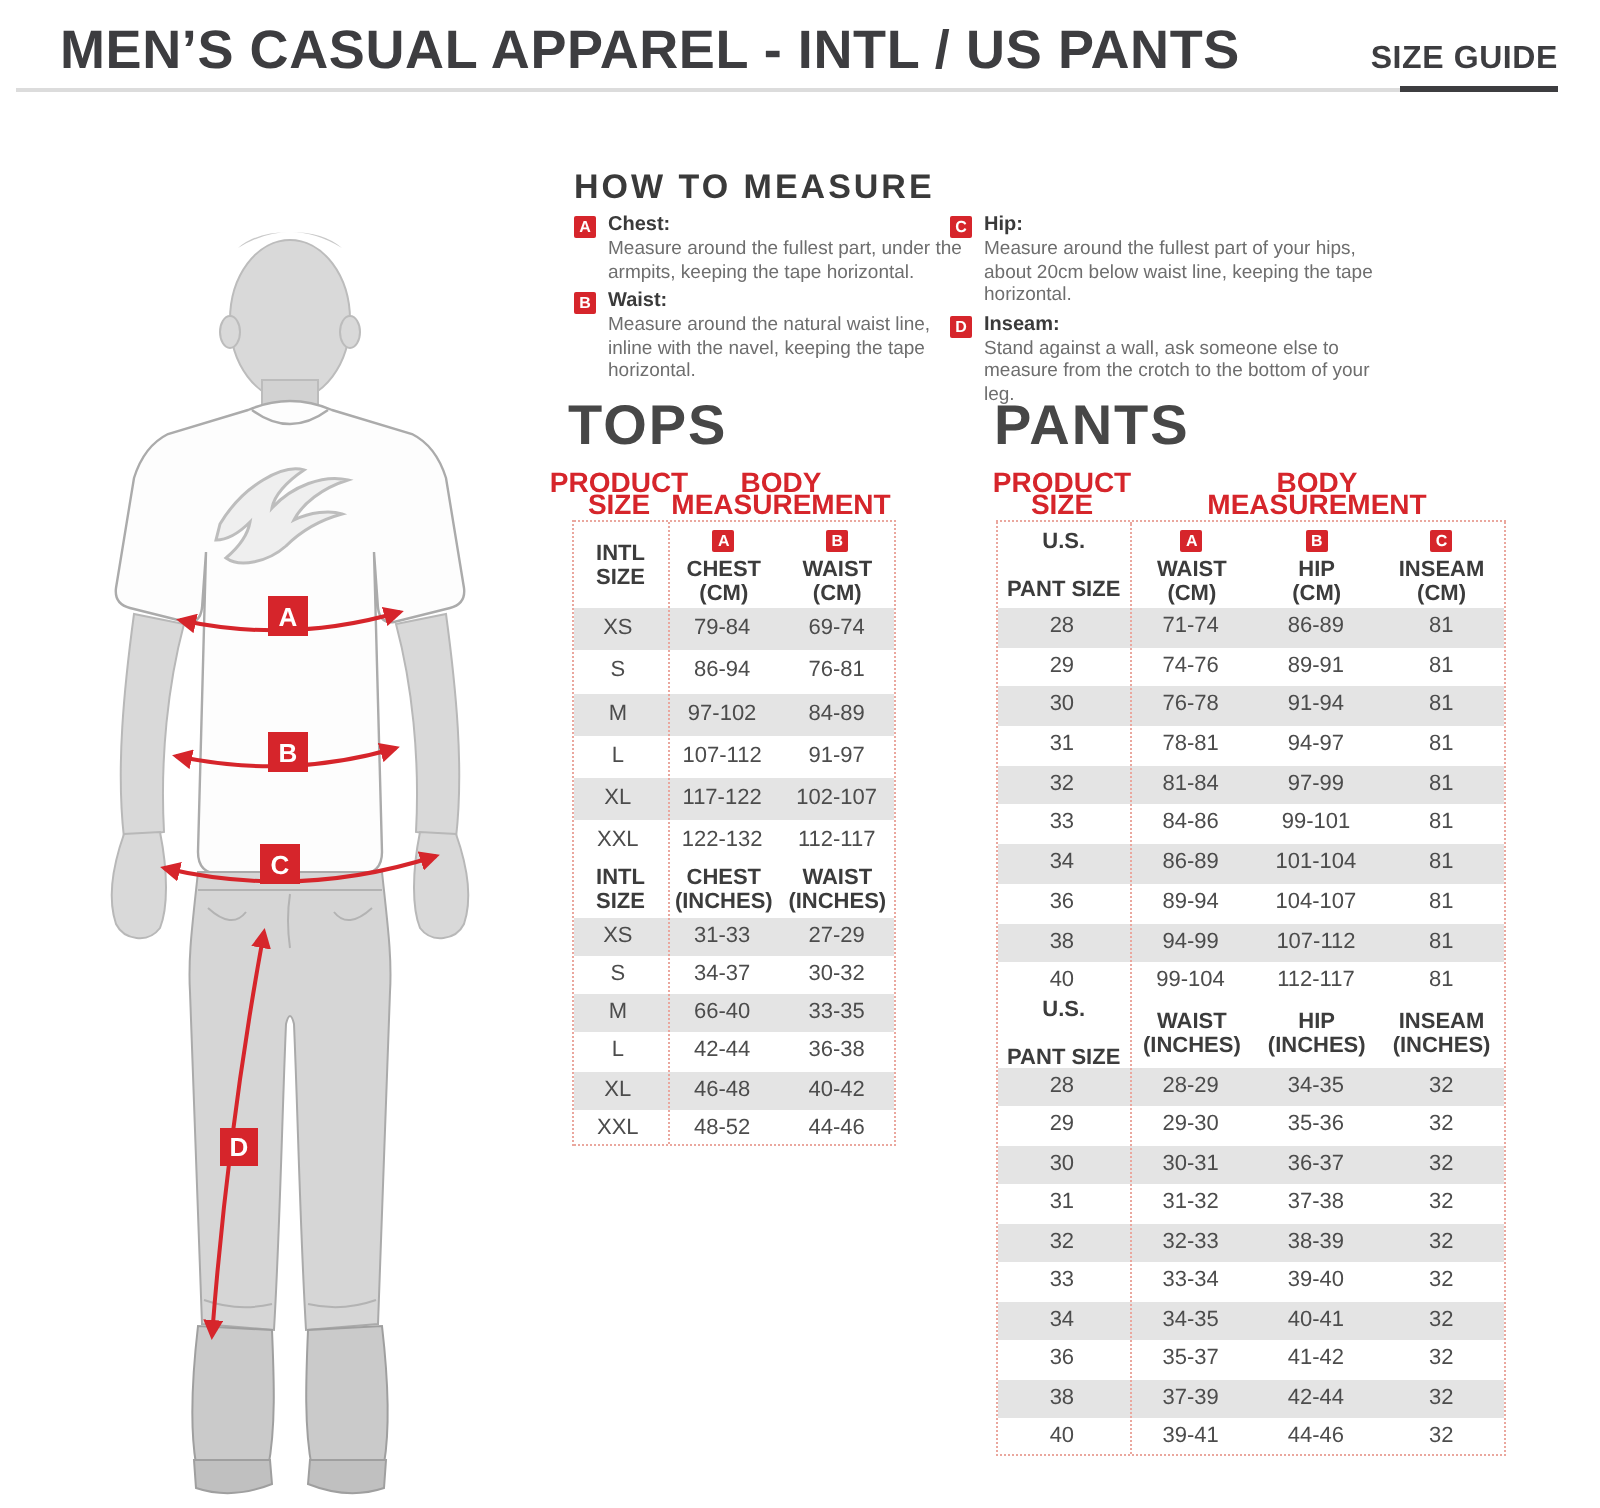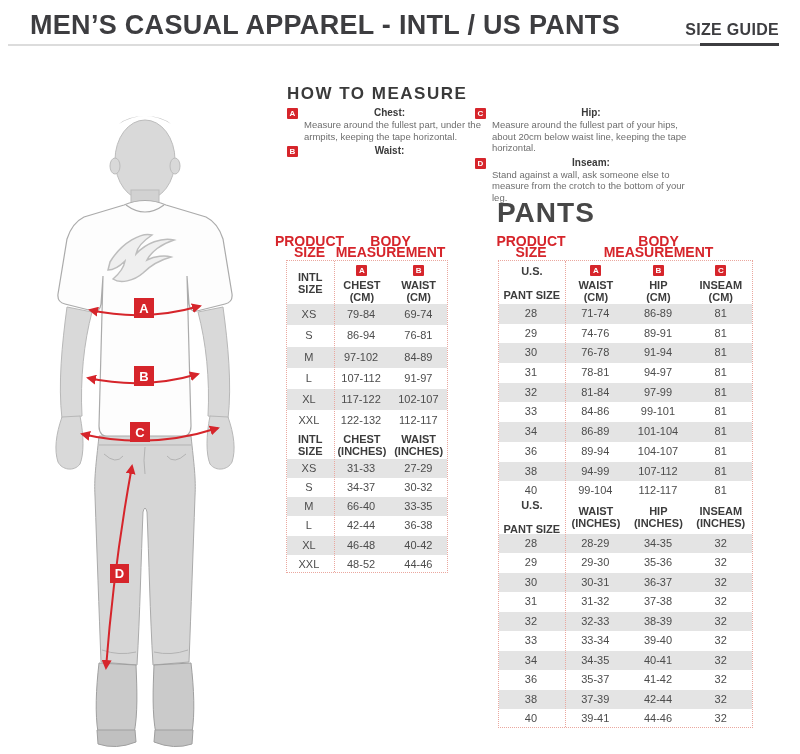--- a/index.html
+++ b/index.html
@@ -20,21 +20,21 @@
   .rule-dark{position:absolute;left:700px;top:43px;width:79px;height:3px;background:var(--dark);}
 
   
   .htm-title{position:absolute;left:287px;top:84px;font-size:17px;font-weight:bold;letter-spacing:1.5px;color:#3a3a3a;}
   .htm-cols{position:absolute;left:287px;top:107px;display:flex;}
   .htm-col{display:flex;flex-direction:column;}
   .htm-col.c1{width:188px;}
   .htm-col.c2{width:215px;}
   .m-item{position:relative;padding-left:17px;margin-bottom:3px;}
   .m-badge{position:absolute;left:0;top:1px;width:11px;height:11px;background:var(--red);color:#fff;font-size:8px;font-weight:bold;text-align:center;line-height:11px;border-radius:1px;}
-  .m-label{font-size:10px;font-weight:bold;color:#3a3a3a;line-height:12px;text-align:center;}
+  .m-label{font-size:10px;font-weight:bold;color:#3a3a3a;line-height:12px;}
   .m-text{font-size:9.5px;color:#6e6e6e;line-height:11.5px;}
   .c1 .m-text{width:178px;}
   .c2 .m-text{width:200px;}
 
   
   .sec-title{position:absolute;top:197px;font-size:28px;font-weight:bold;color:#474747;letter-spacing:1px;}
   #tops-title{left:284px;}
   #pants-title{left:497px;}
 
   
@@ -157,36 +157,38 @@
   <div class="htm-cols">
     <div class="htm-col c1">
       <div class="m-item">
         <span class="m-badge">A</span>
         <div class="m-label">Chest:</div>
         <div class="m-text">Measure around the fullest part, under the armpits, keeping the tape horizontal.</div>
       </div>
       <div class="m-item">
         <span class="m-badge">B</span>
         <div class="m-label">Waist:</div>
+        <div class="m-text">Measure around the natural waist line, inline with the navel, keeping the tape horizontal.</div>
       </div>
     </div>
     <div class="htm-col c2">
       <div class="m-item">
         <span class="m-badge">C</span>
         <div class="m-label">Hip:</div>
         <div class="m-text">Measure around the fullest part of your hips, about 20cm below waist line, keeping the tape horizontal.</div>
       </div>
       <div class="m-item">
         <span class="m-badge">D</span>
         <div class="m-label">Inseam:</div>
         <div class="m-text">Stand against a wall, ask someone else to measure from the crotch to the bottom of your leg.</div>
       </div>
     </div>
   </div>
 
+  <div id="tops-title" class="sec-title">TOPS</div>
   <div id="tops-redheads" class="redheads">
     <div class="rh-cell ws">
       <span>PRODUCT</span>
         <span>SIZE</span>
     </div>
     <div class="rh-cell wb">
       <span>BODY</span>
         <span>MEASUREMENT</span>
     </div>
   </div>

